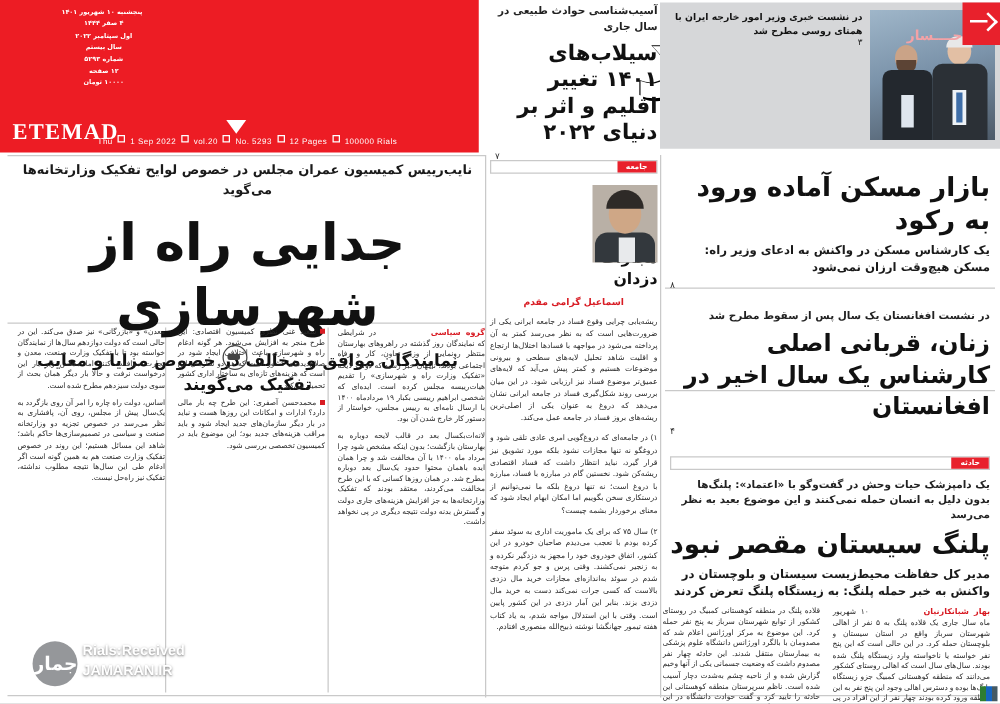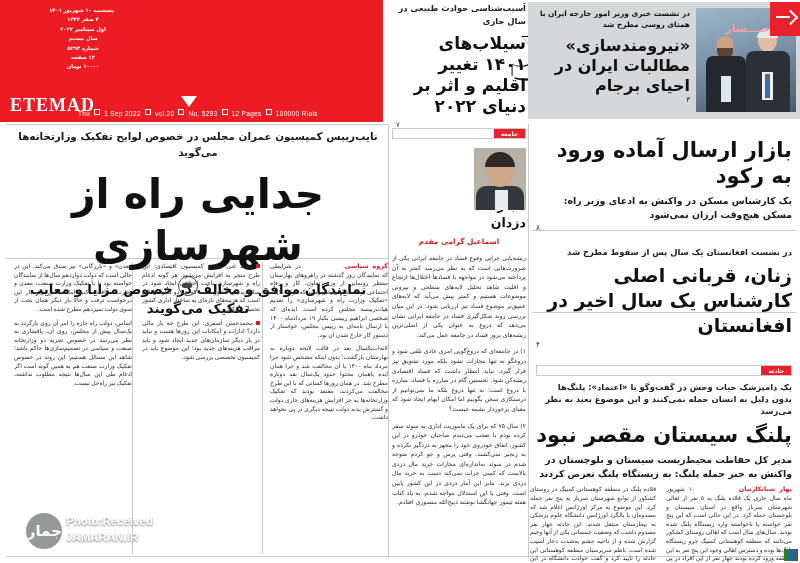--- a/index.html
+++ b/index.html
@@ -183,21 +183,20 @@
           <div class="head"></div>
           <div class="hair"></div>
           <div class="body">
             <div class="shirt"></div>
             <div class="tie"></div>
           </div>
         </div>
       </div>
       <div class="mh-photo-inner">
         <div class="mh-photo-kicker">در نشست خبری وزیر امور خارجه ایران با همتای روسی مطرح شد</div>
-        <div class="mh-photo-head">«نیرومندسازی» مطالبات ایران در احیای برجام</div>
         <div class="mh-photo-pg">۳</div>
       </div>
       <div class="mh-arrowtxt">حــــسار</div>
       <div class="mh-arrow"></div>
     </div>
   </div>
 
   <div class="hrule" style="left:6px;top:124px;width:382px;"></div>
   <div class="vrule" style="left:388px;top:124px;height:434px;"></div>
   <div class="vrule" style="left:528px;top:124px;height:434px;"></div>
@@ -225,21 +224,21 @@
     </div>
     <div class="bcol c3">
       <div class="ptext">معدن» و «بازرگانی» نیز صدق می‌کند. این در حالی است که دولت دوازدهم سال‌ها از نمایندگان خواسته بود تا با تفکیک وزارت صنعت، معدن و تجارت موافقت کنند اما مجلس زیر بار این درخواست نرفت و حالا بار دیگر همان بحث از سوی دولت سیزدهم مطرح شده است.</div>
       <div class="ptext" style="margin-top:5px;">اساس، دولت راه چاره را امر آن روی بازگردد به یک‌سال پیش از مجلس، روی آن، پافشاری به نظر می‌رسد در خصوص تجزیه دو وزارتخانه صنعت و سیاسی در تصمیم‌سازی‌ها حاکم باشد؛ شاهد این مسائل هستیم؛ این روند در خصوص تفکیک وزارت صنعت هم به همین گونه است اگر ادغام طی این سال‌ها نتیجه مطلوب نداشته، تفکیک نیز راه‌حل نیست.</div>
     </div>
   </div>
   <div class="quoteglyph"></div>
 
   <div class="watermark">
     <div class="wm-logo">جماران</div>
-    <div class="wm-t1">Photo:Received</div>
+    <div class="wm-t1">Rials:Received</div>
     <div class="wm-t2">JAMARAN.IR</div>
   </div>
 
   <div class="opcol">
     <div class="tagbar">
       <div class="tag">جامعه</div>
     </div>
     <div class="op-portrait">
       <div class="pf-body">
           <div class="pf-shirt"></div>
@@ -250,21 +249,21 @@
     <div class="op-head">مجازات دروغه‌ها قبل از مجازات دزدان</div>
     <div class="op-author">اسماعیل گرامی مقدم</div>
     <div class="op-body">ریشه‌یابی چرایی وقوع فساد در جامعه ایرانی یکی از ضرورت‌هایی است که به نظر می‌رسد کمتر به آن پرداخته می‌شود در مواجهه با فسادها اختلال‌ها ارتجاع و اقلیت شاهد تحلیل لایه‌های سطحی و بیرونی موضوعات هستیم و کمتر پیش می‌آید که لایه‌های عمیق‌تر موضوع فساد نیز ارزیابی شود. در این میان بررسی روند شکل‌گیری فساد در جامعه ایرانی نشان می‌دهد که دروغ به عنوان یکی از اصلی‌ترین ریشه‌های بروز فساد در جامعه عمل می‌کند.</div>
     <div class="op-body">۱) در جامعه‌ای که دروغ‌گویی امری عادی تلقی شود و دروغگو نه تنها مجازات نشود بلکه مورد تشویق نیز قرار گیرد، نباید انتظار داشت که فساد اقتصادی ریشه‌کن شود. نخستین گام در مبارزه با فساد، مبارزه با دروغ است؛ نه تنها دروغ بلکه ما نمی‌توانیم از درستکاری سخن بگوییم اما امکان ابهام ایجاد شود که معنای برخوردار بشمه چیست؟</div>
     <div class="op-body">۲) سال ۷۵ که برای یک ماموریت اداری به سوئد سفر کرده بودم با تعجب می‌دیدم صاحبان خودرو در این کشور، اتفاق خودروی خود را مجهز به دزدگیر نکرده و به زنجیر نمی‌کشند. وقتی پرس و جو کردم متوجه شدم در سوئد به‌اندازه‌ای مجازات خرید مال دزدی بالاست که کسی جرات نمی‌کند دست به خرید مال دزدی بزند. بنابر این آمار دزدی در این کشور پایین است. وقتی با این استدلال مواجه شدم، به یاد کتاب هفته تیمور جهانگشا نوشته ذبیح‌الله منصوری افتادم.</div>
   </div>
 
   <div class="rcol">
 
     <div class="news">
-      <div class="n-head">بازار ارسال آماده ورود به رکود</div>
+      <div class="n-head">بازار مسکن آماده ورود به رکود</div>
       <div class="n-sub">یک کارشناس مسکن در واکنش به ادعای وزیر راه: مسکن هیچ‌وقت ارزان نمی‌شود</div>
       <div class="n-pg">۸</div>
     </div>
 
     <div class="news" style="padding-top:8px;">
       <div class="n-kicker">در نشست افغانستان یک سال پس از سقوط مطرح شد</div>
       <div class="n-head sm">زنان، قربانی اصلی کارشناس یک سال اخیر در افغانستان</div>
       <div class="n-pg">۴</div>
     </div>
 

